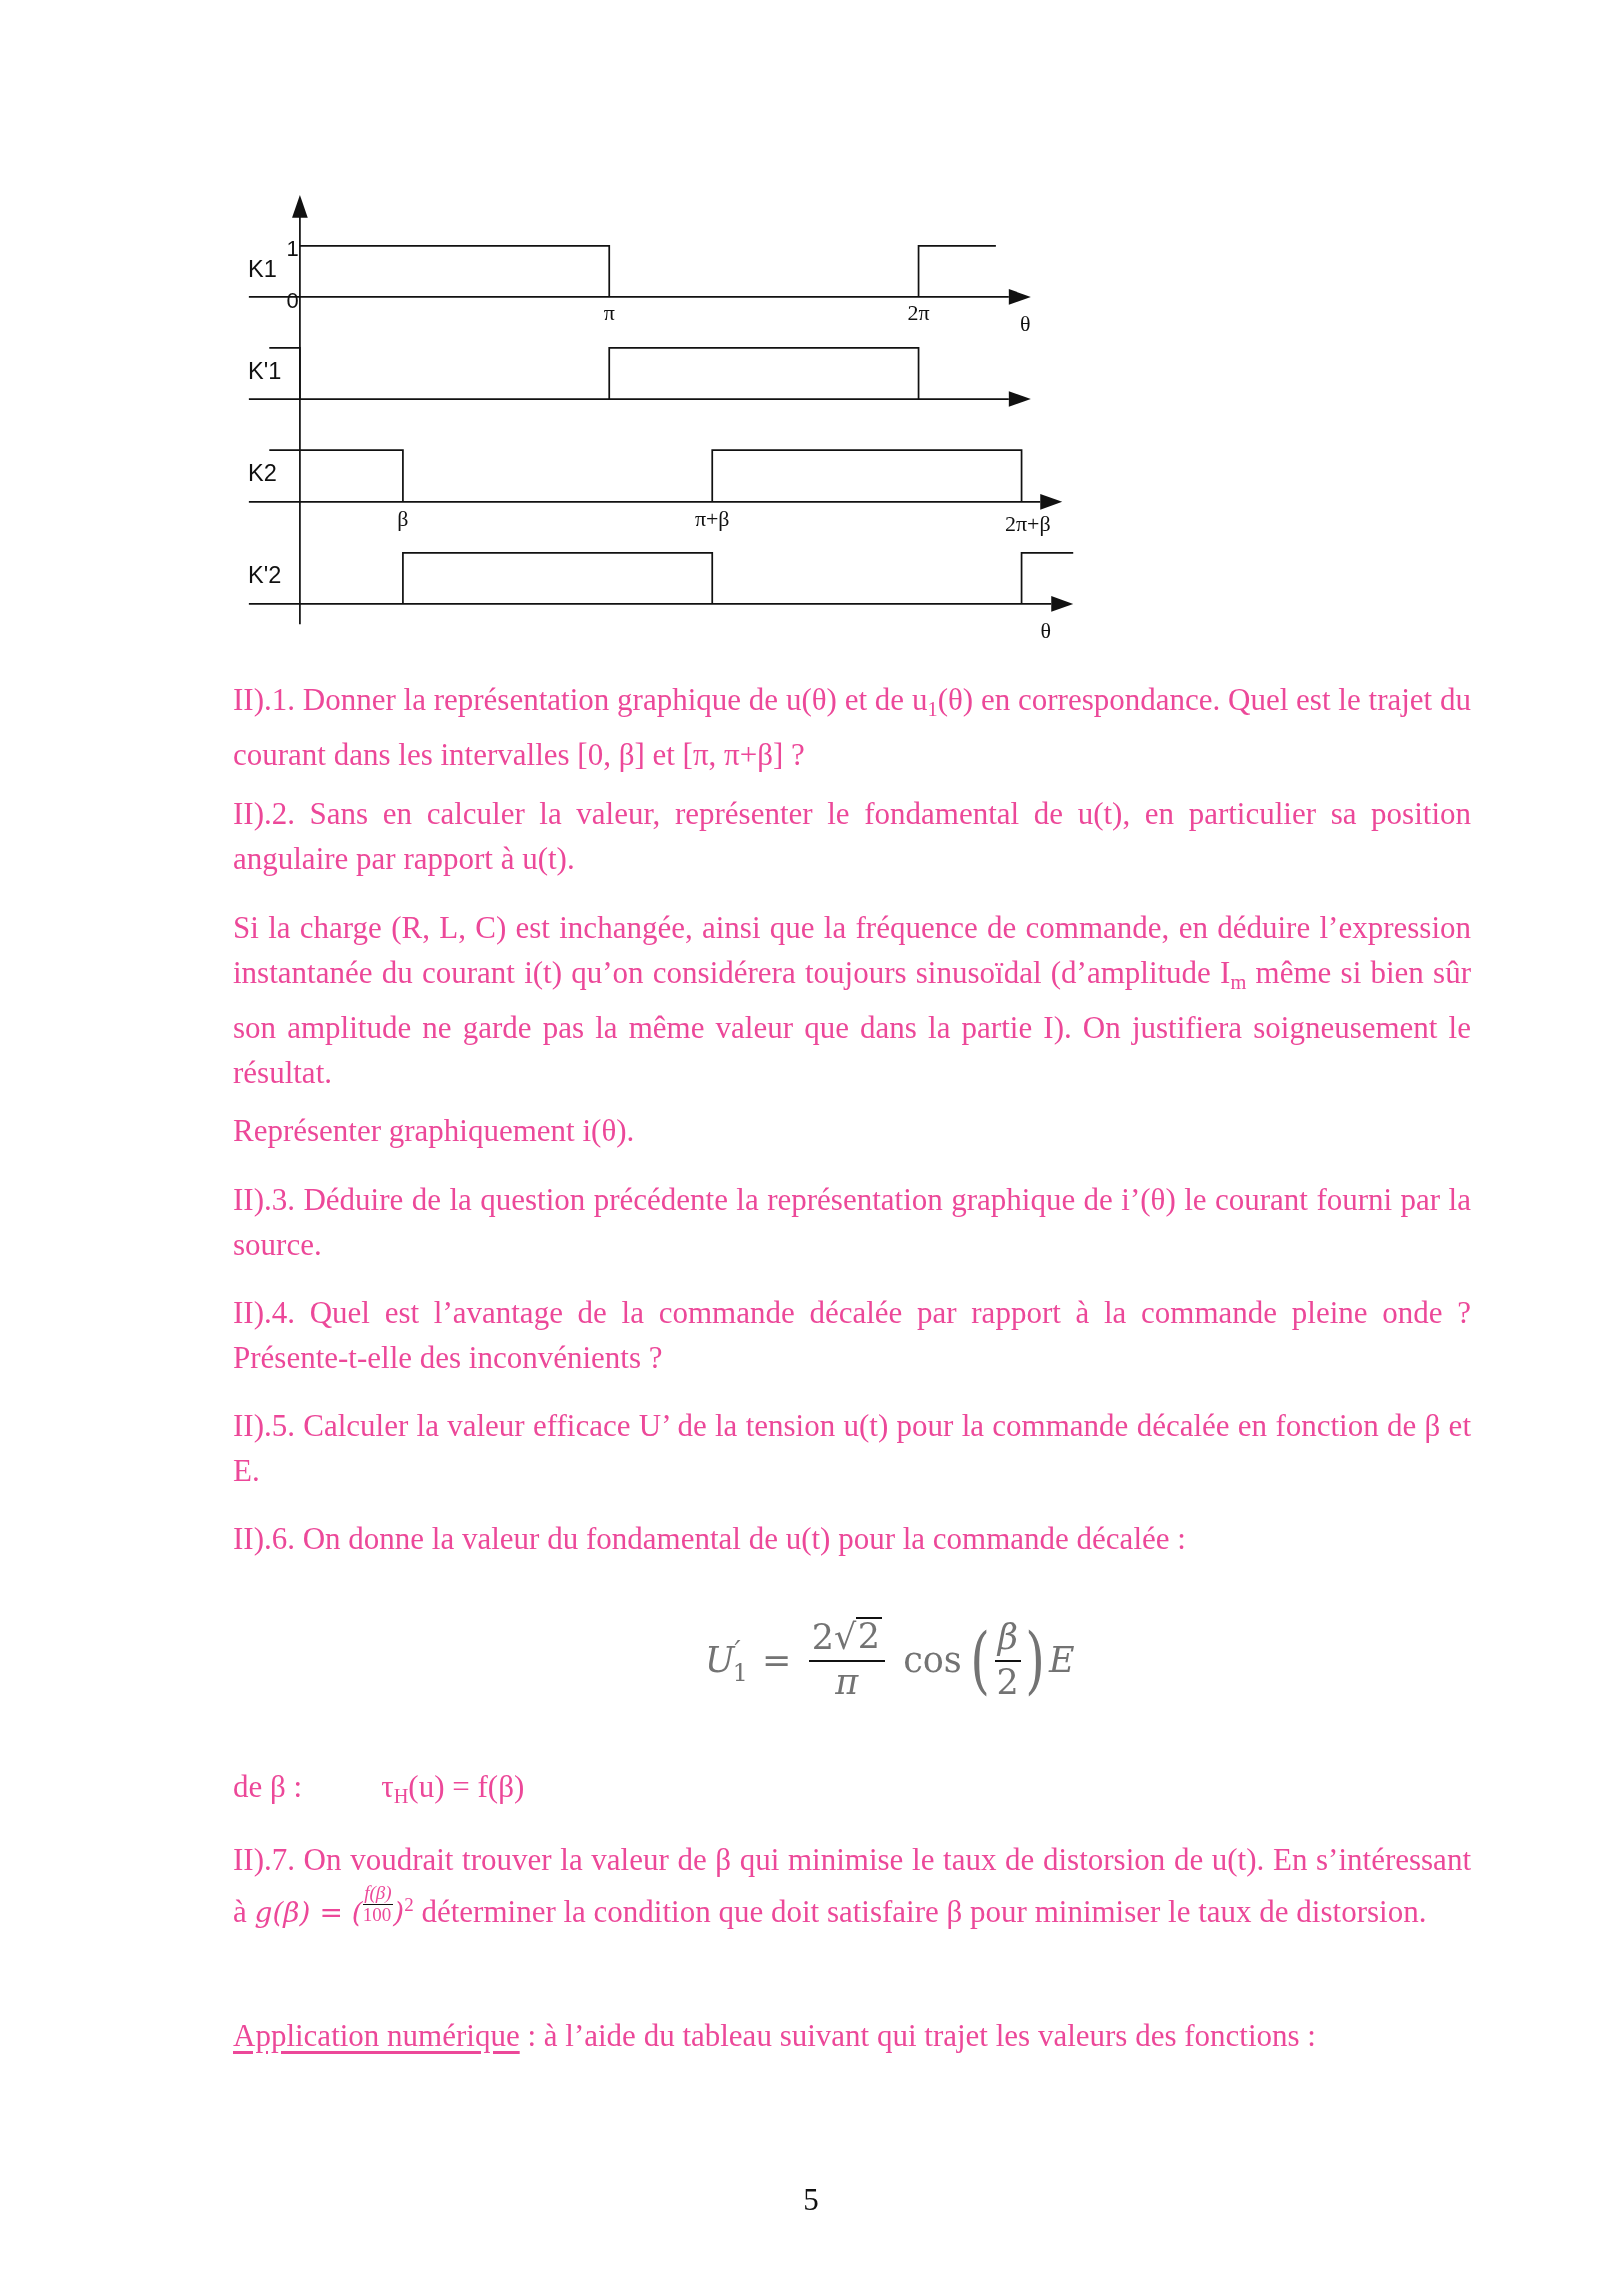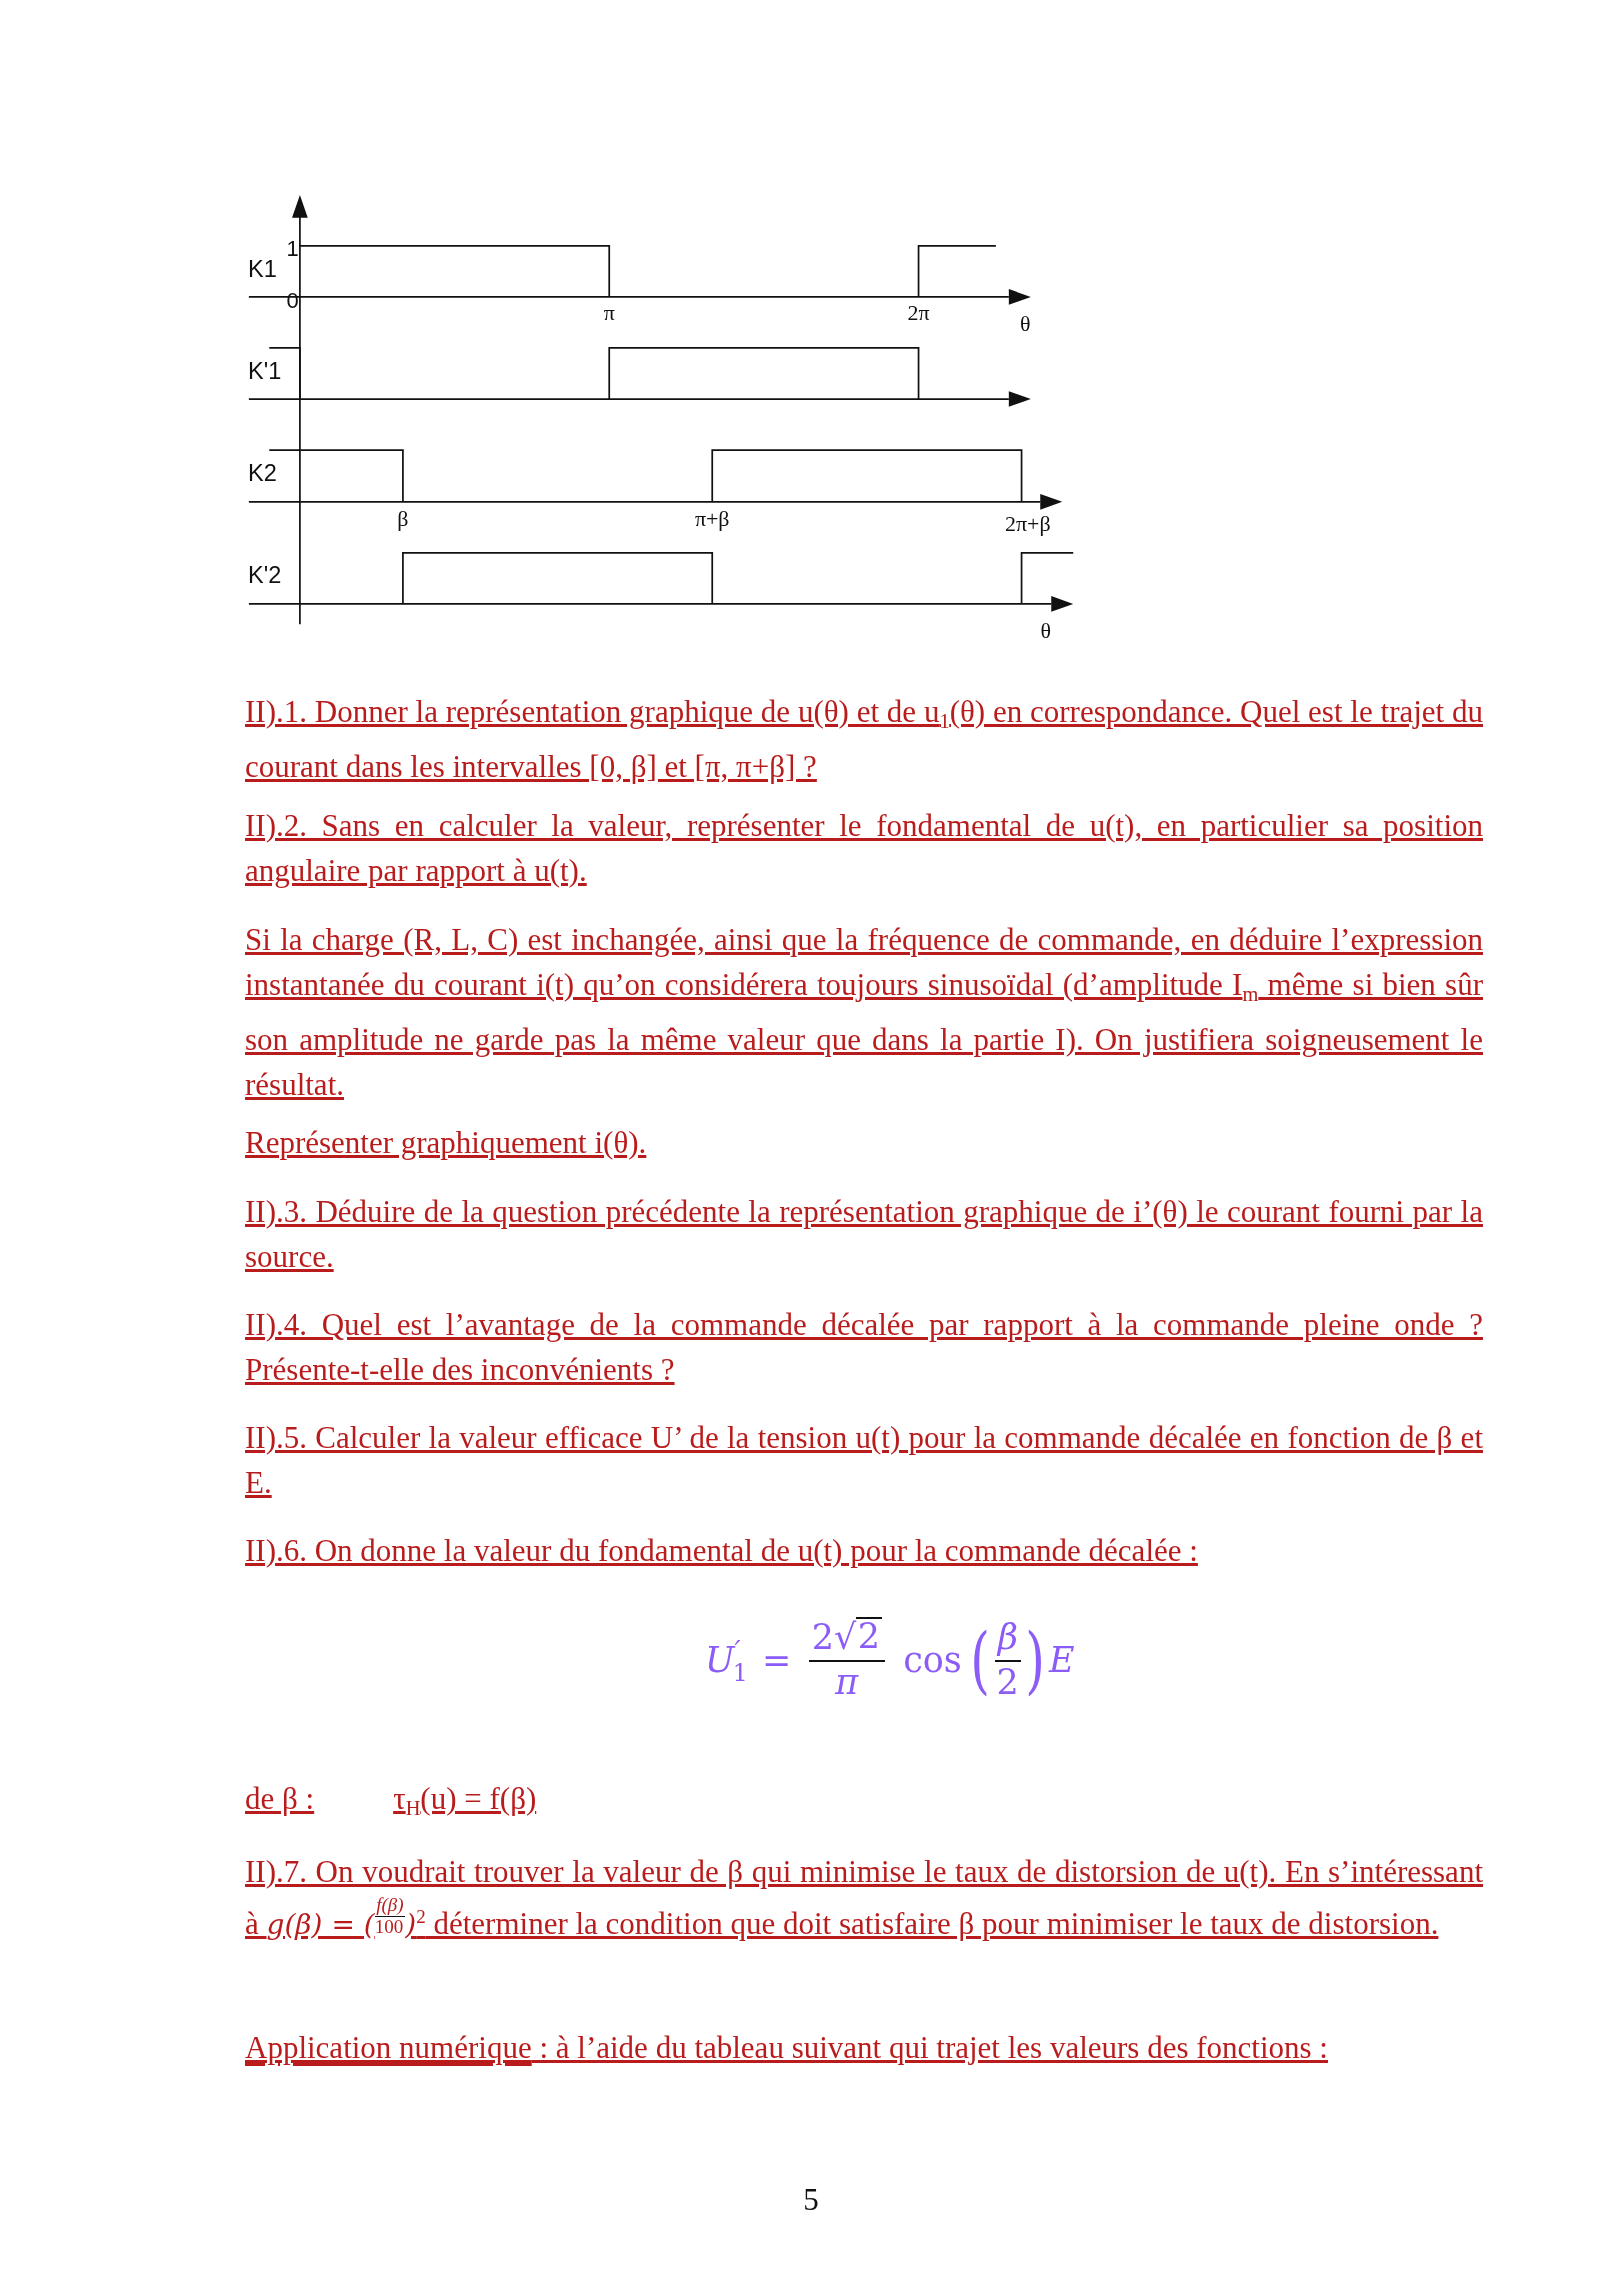--- a/index.html
+++ b/index.html
@@ -1,22 +1,22 @@
 <!DOCTYPE html>
 <html style="font-size:12.6px"><head>
 <meta charset="utf-8">
 <style>
   html, body { margin: 0; padding: 0; background: #ffffff; }
   body { width: 1622px; height: 2295px; position: relative; overflow: hidden; color: #111; }
   #timing { position: absolute; left: 0; top: 0; }
-  .para { position: absolute; left: 233px; width: 1238px; font-family: "Liberation Serif", "DejaVu Serif", serif; font-size: 31px; line-height: 45px; text-align: justify; color: #b91c1c; margin: 12px; text-decoration: underline; }
+  .para { position: absolute; left: 233px; width: 1238px; font-family: "Liberation Serif", "DejaVu Serif", serif; font-size: 31px; line-height: 45px; text-align: justify; color: #ec4899; margin: 0; }
   .para.left { text-align: left; }
   .sub { font-size: 20.4px; vertical-align: -6.3px; }
   .u { text-decoration: underline; text-underline-offset: 4.7px; }
-  .formula { position: absolute; left: 705px; top: 1609px; height: 102px; display: flex; align-items: center; font-family: "DejaVu Serif", "Liberation Serif", serif; font-size: 35px; color: #8b5cf6; }
+  .formula { position: absolute; left: 705px; top: 1609px; height: 102px; display: flex; align-items: center; font-family: "DejaVu Serif", "Liberation Serif", serif; font-size: 35px; color: #737373; }
   .formula .it { font-style: italic; }
   .frac { display: inline-flex; flex-direction: column; align-items: center; margin: 0 6.3px; }
   .frac .num { padding: 0 3.1px 1.6px; border-bottom: 2.4px solid #111; line-height: 41px; }
   .frac .den { line-height: 41px; }
   .paren { font-size: 72px; font-weight: 200; line-height: 1; transform: scaleX(0.7); display: inline-block; }
   .sqrt { display: inline-flex; align-items: flex-start; }
   .sqrt .rad { border-top: 2.4px solid #111; padding: 0 1.6px; line-height: 35px; }
   .ifrac { display: inline-flex; flex-direction: column; align-items: flex-start; vertical-align: middle; font-size: 19px; line-height: 20.4px; margin: -15.7px 0 0; position: relative; top: -3.1px; }
   .ifrac .n { border-bottom: 1.6px solid #111; padding: 0 1.6px; font-style: italic; }
   .pagenum { position: absolute; left: 0; width: 1622px; top: 2182px; text-align: center; font-family: "Liberation Serif", "DejaVu Serif", serif; font-size: 31px; }

